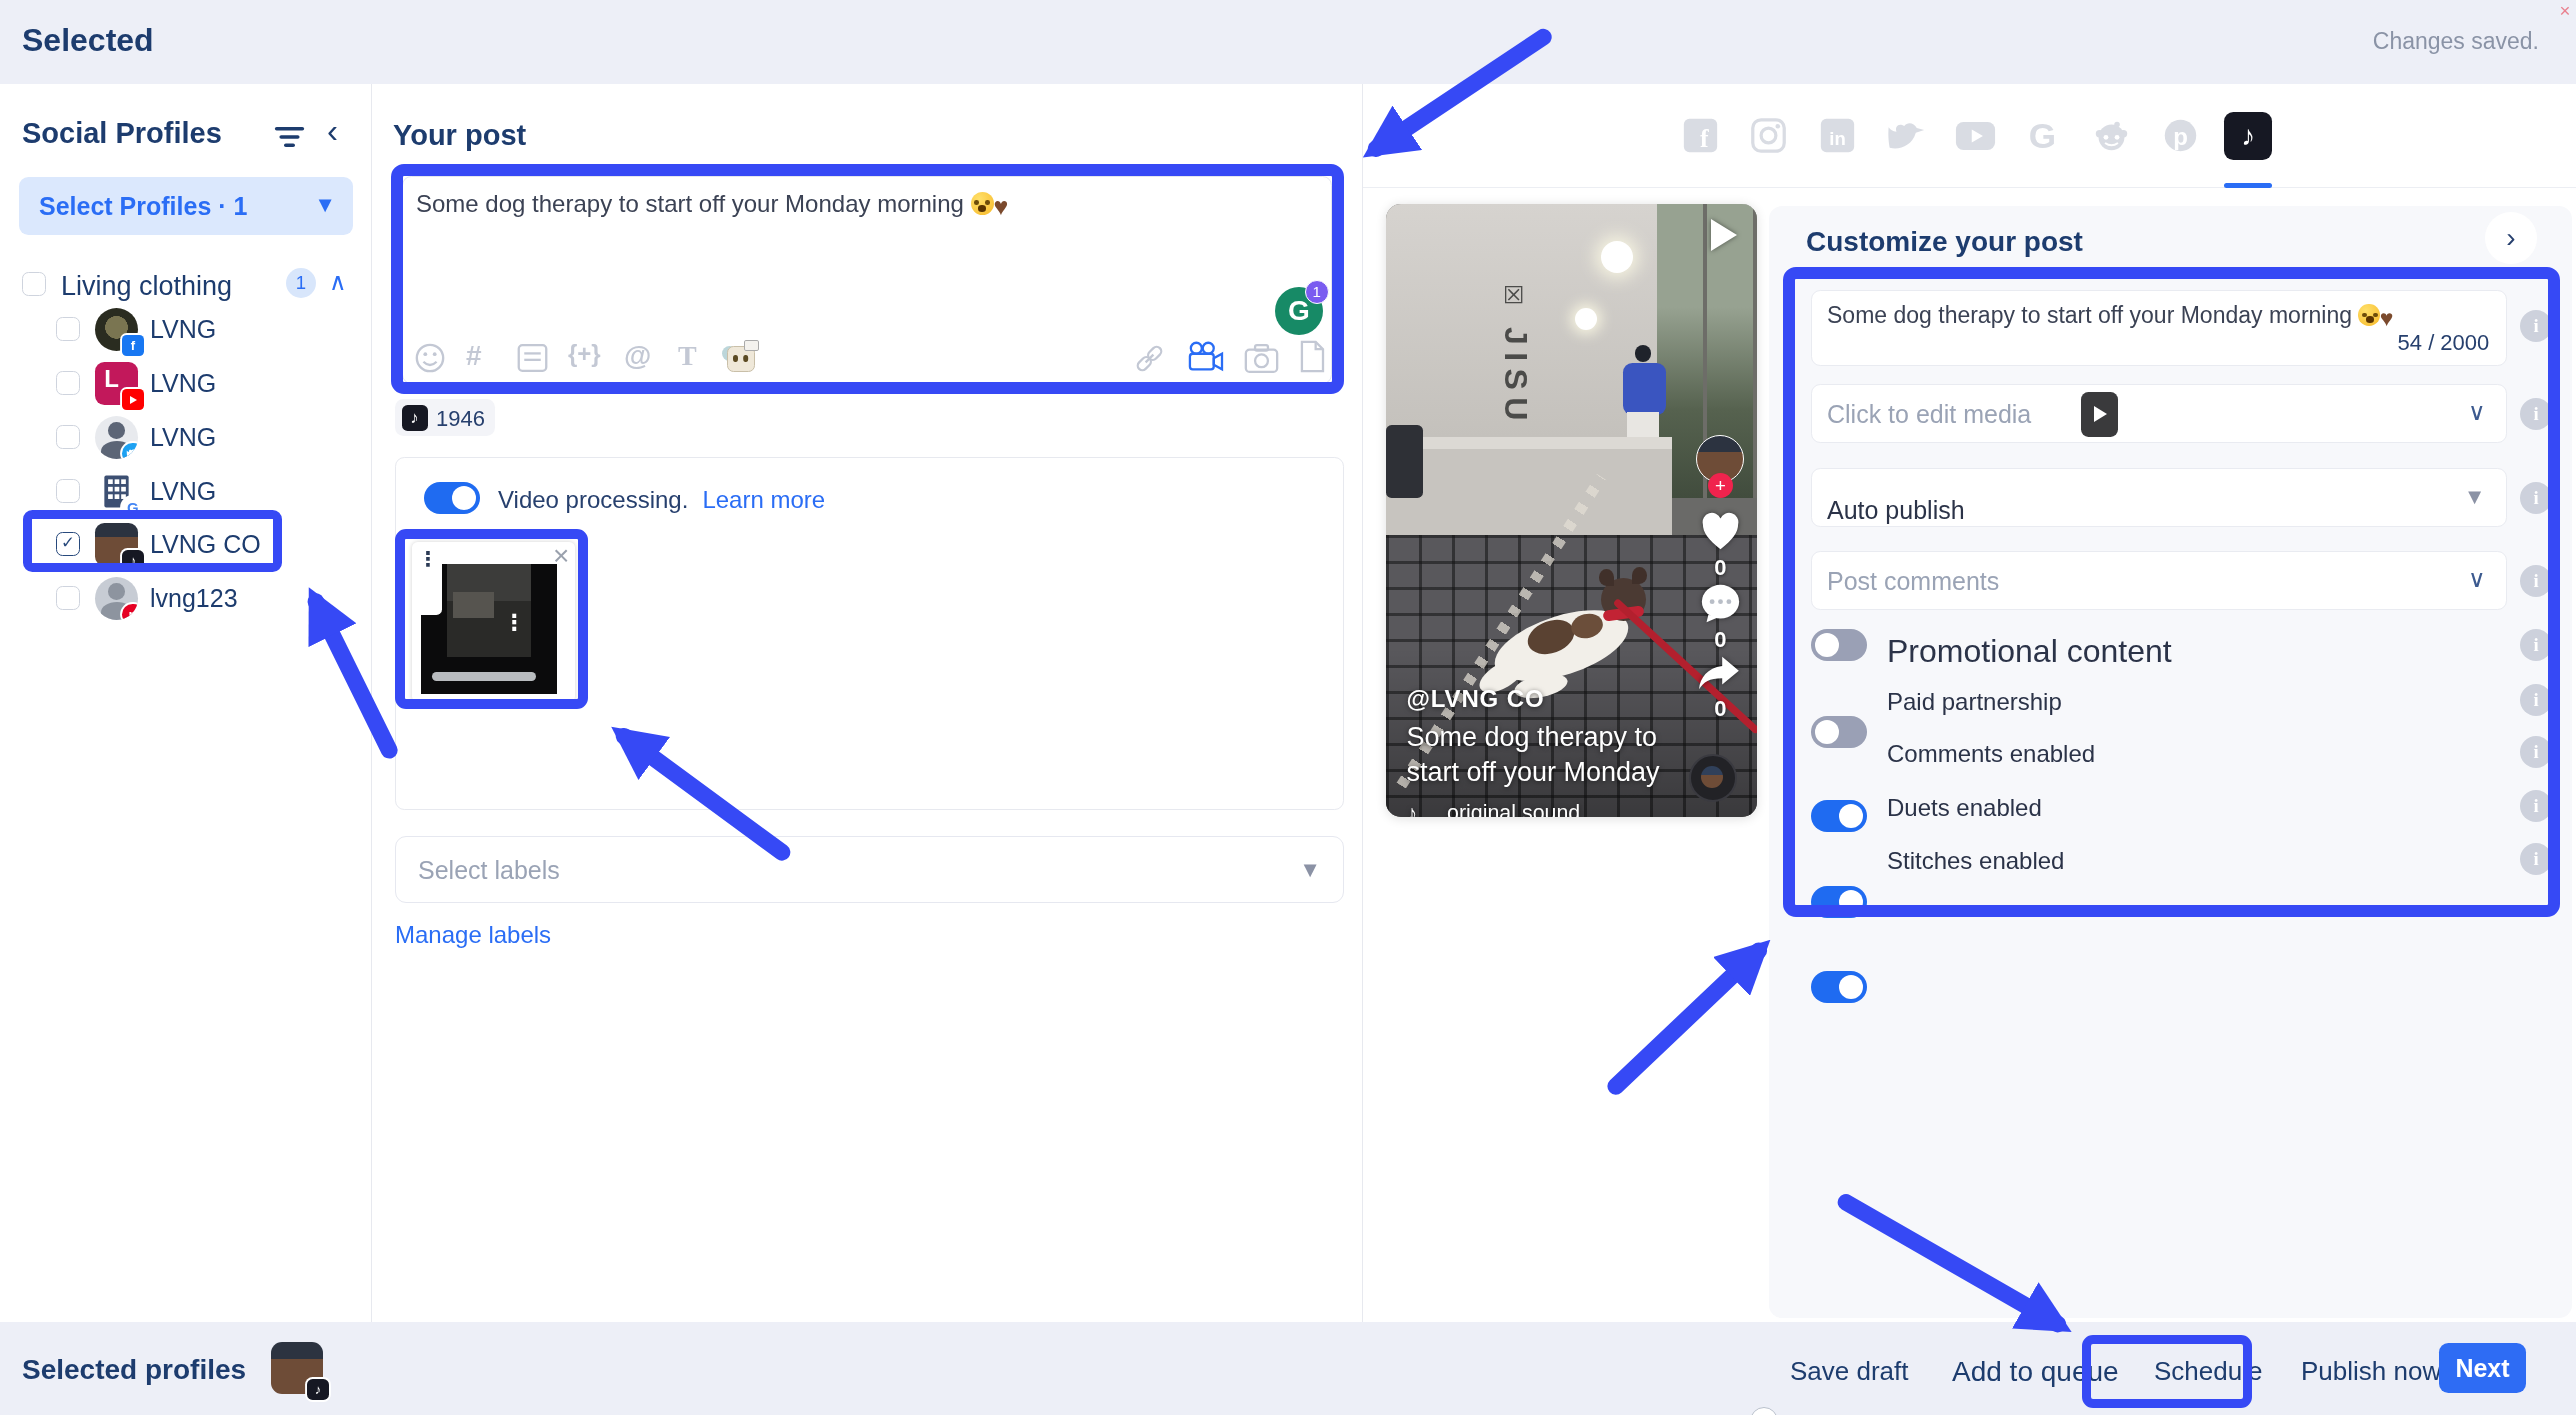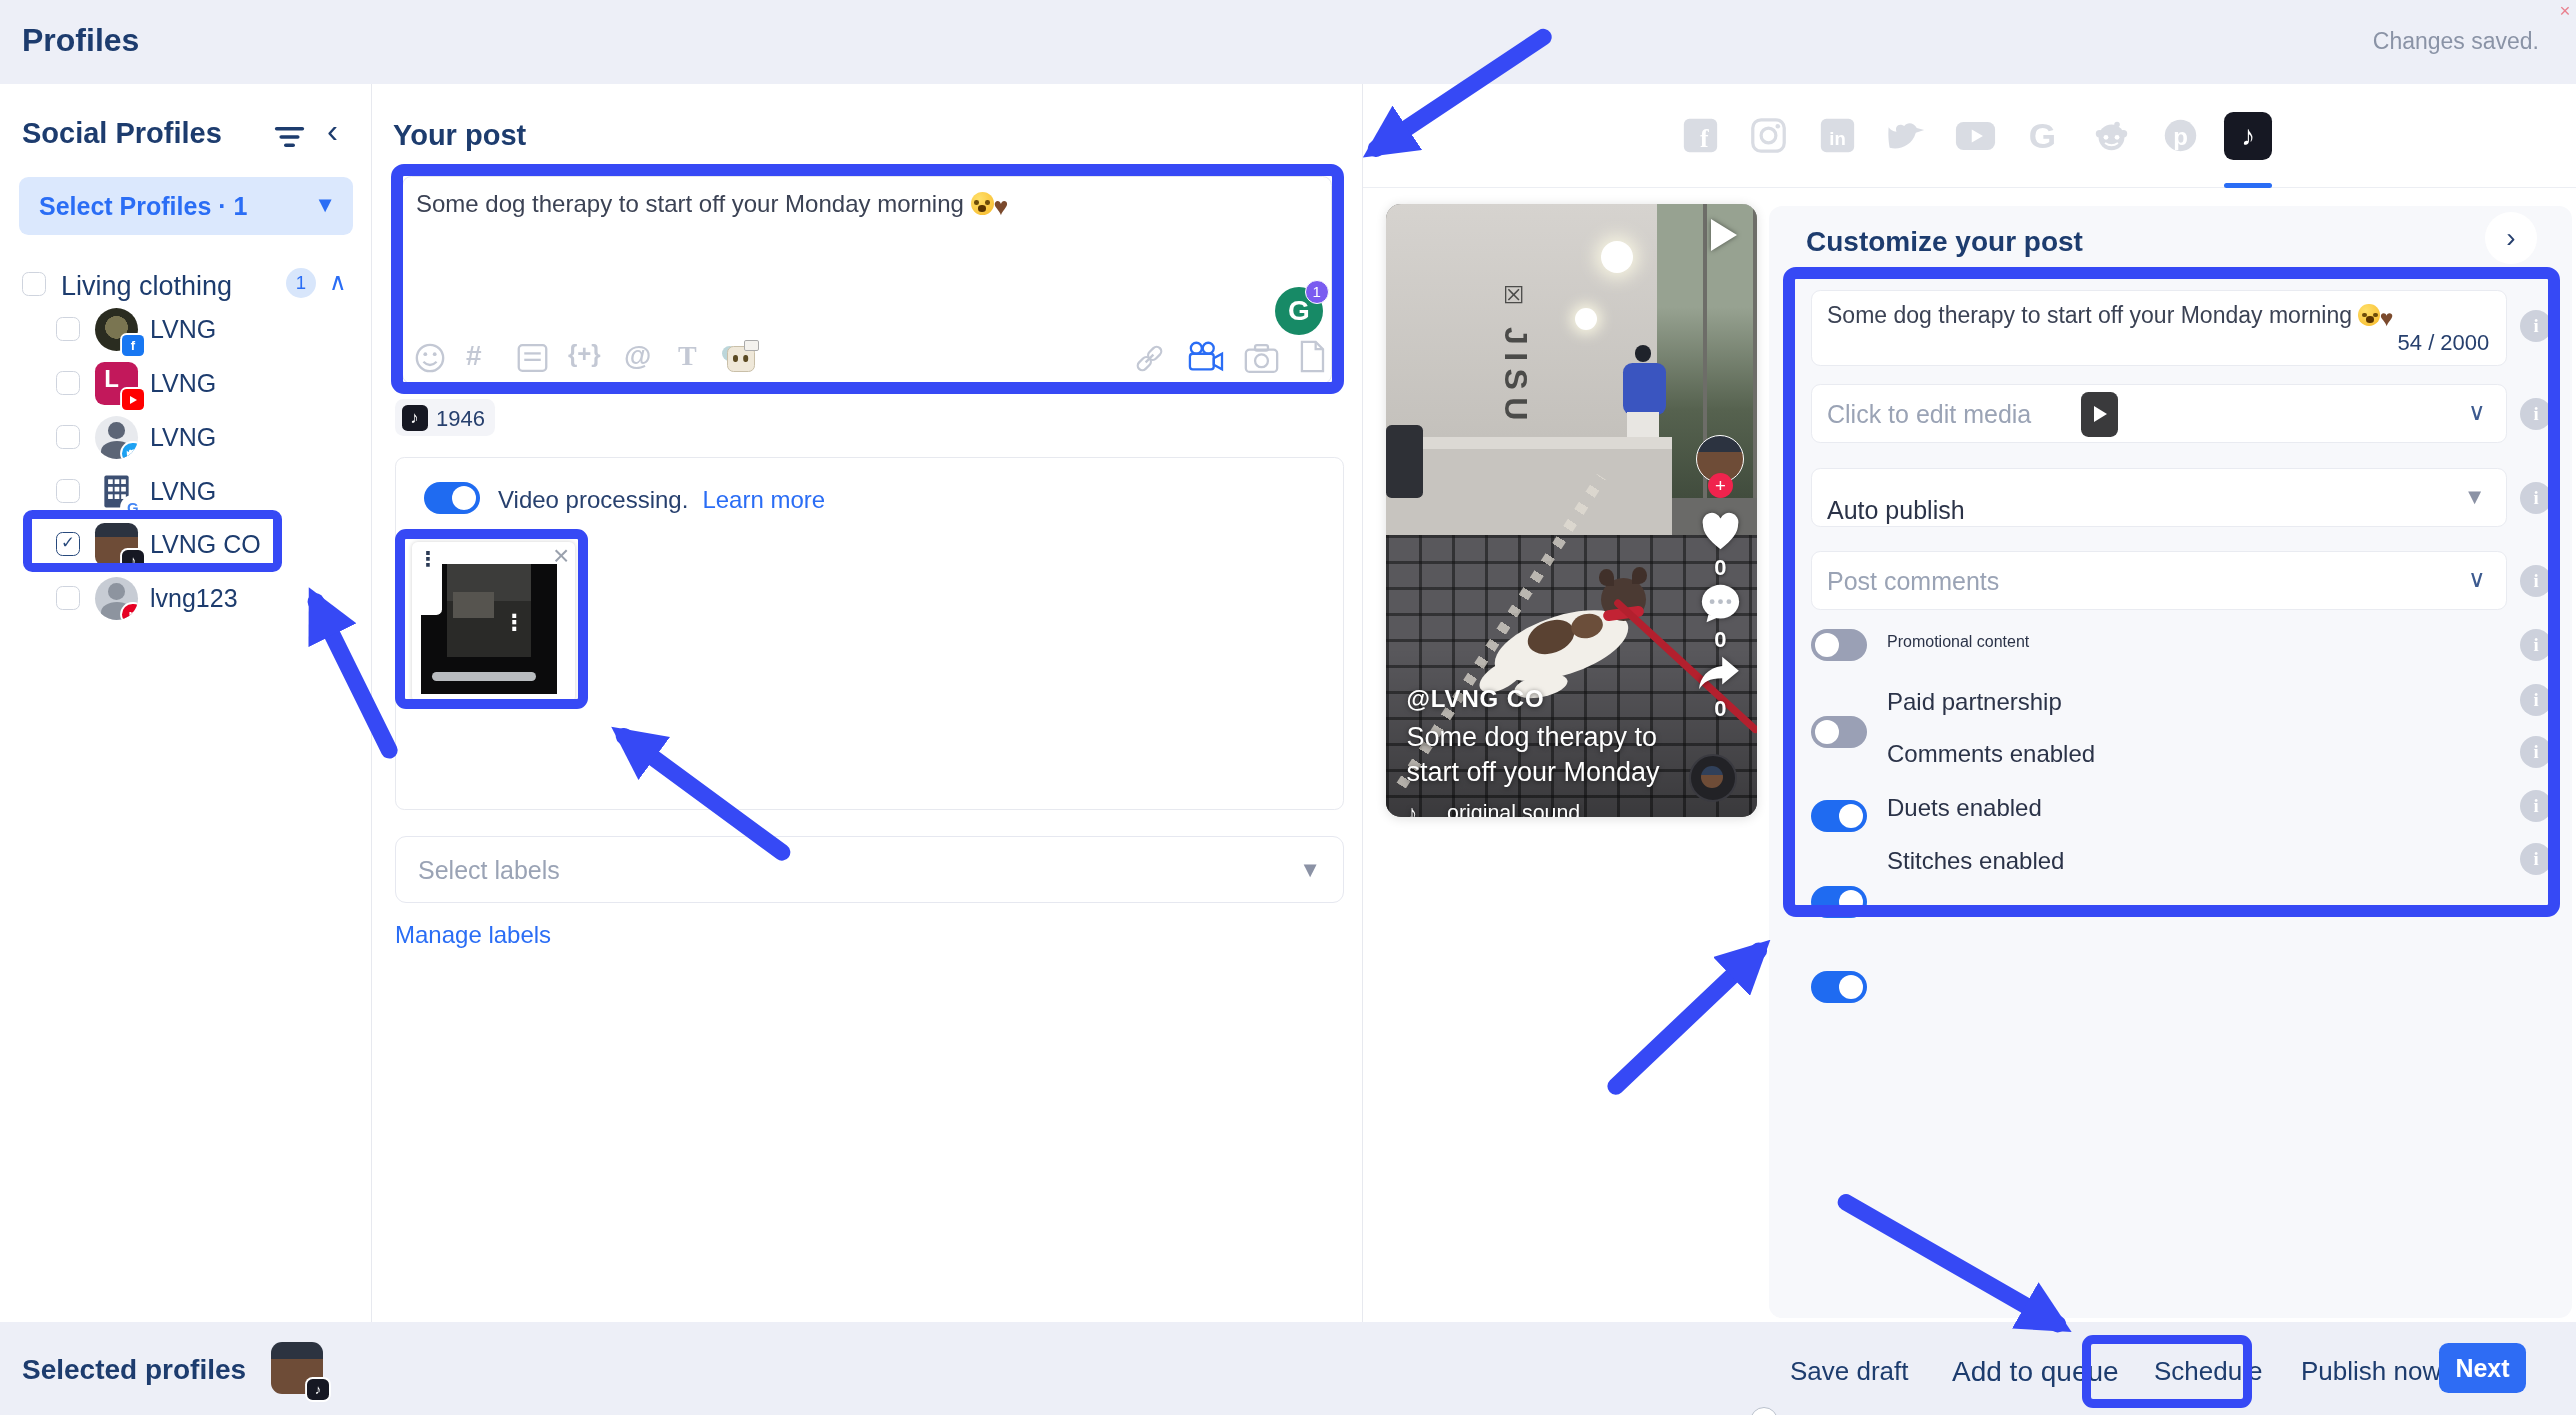--- a/index.html
+++ b/index.html
@@ -50,21 +50,21 @@
   .cnt{color:#fff;font-weight:bold;font-size:22px;text-shadow:0 0.9px 3.7px rgba(0,0,0,.6);text-align:center;}
   .wsh{filter:drop-shadow(0 0.9px 2.8px rgba(0,0,0,.5));}
   
   .btn-next{background:#2e6cf4;color:#fff;border-radius:9.3px;display:flex;align-items:center;justify-content:center;font-size:25px;font-weight:bold;}
   .dots{color:#fff;font-size:22px;line-height:0.62;font-weight:bold;letter-spacing:0;}
 </style>
 </head>
 <body>
 
 <div class="abs bar" style="left:0;top:0;width:2576px;height:84px;">
-  <div class="abs bold" style="left:22px;top:22px;font-size:32px;">Profiles</div>
+  <div class="abs bold" style="left:22px;top:22px;font-size:32px;">Selected</div>
   <div class="abs" style="right:37px;top:28px;font-size:23px;color:#8a93a6;">Changes saved.</div>
   <div class="abs" style="right:5.6px;top:0px;font-size:18.6px;color:#e9808f;">×</div>
 </div>
 
 <div class="abs" style="left:0;top:84px;width:371px;height:1239px;background:#fff;border-right:0.9px solid #e7e9ef;">
   <div class="abs bold" style="left:22px;top:33px;font-size:29px;">Social Profiles</div>
   <svg class="abs" style="left:273px;top:41px;" width="33" height="24" viewBox="0 0 36 26">
     <g stroke="#1d3c6e" stroke-width="4" stroke-linecap="round">
       <line x1="4" y1="4" x2="32" y2="4"></line>
         <line x1="9" y1="13" x2="27" y2="13"></line>
@@ -402,21 +402,21 @@
   </div>
   <div class="abs info" style="left:751px;top:276px;"></div>
 
   <div class="abs field" style="left:42px;top:345px;width:696px;height:59px;border-color:#e9ebf1;">
     <span class="abs ph" style="left:15px;top:15px;font-size:25px;">Post comments</span>
     <span class="abs chev" style="right:20.4px;top:13px;">∨</span>
   </div>
   <div class="abs info" style="left:751px;top:359px;"></div>
 
   <div class="abs tg" style="left:42px;top:423px;"></div>
-  <div class="abs" style="left:118px;top:427px;font-size:16px;color:#2b3348;">Promotional content</div>
+  <div class="abs" style="left:118px;top:427px;font-size:32px;color:#2b3348;">Promotional content</div>
   <div class="abs info" style="left:751px;top:423px;"></div>
 
   <div class="abs tg" style="left:42px;top:478px;"></div>
   <div class="abs" style="left:118px;top:482px;font-size:24px;color:#2b3348;">Paid partnership</div>
   <div class="abs info" style="left:751px;top:478px;"></div>
 
   <div class="abs tg on" style="left:42px;top:530px;"></div>
   <div class="abs" style="left:118px;top:534px;font-size:24px;color:#2b3348;">Comments enabled</div>
   <div class="abs info" style="left:751px;top:530px;"></div>
 

